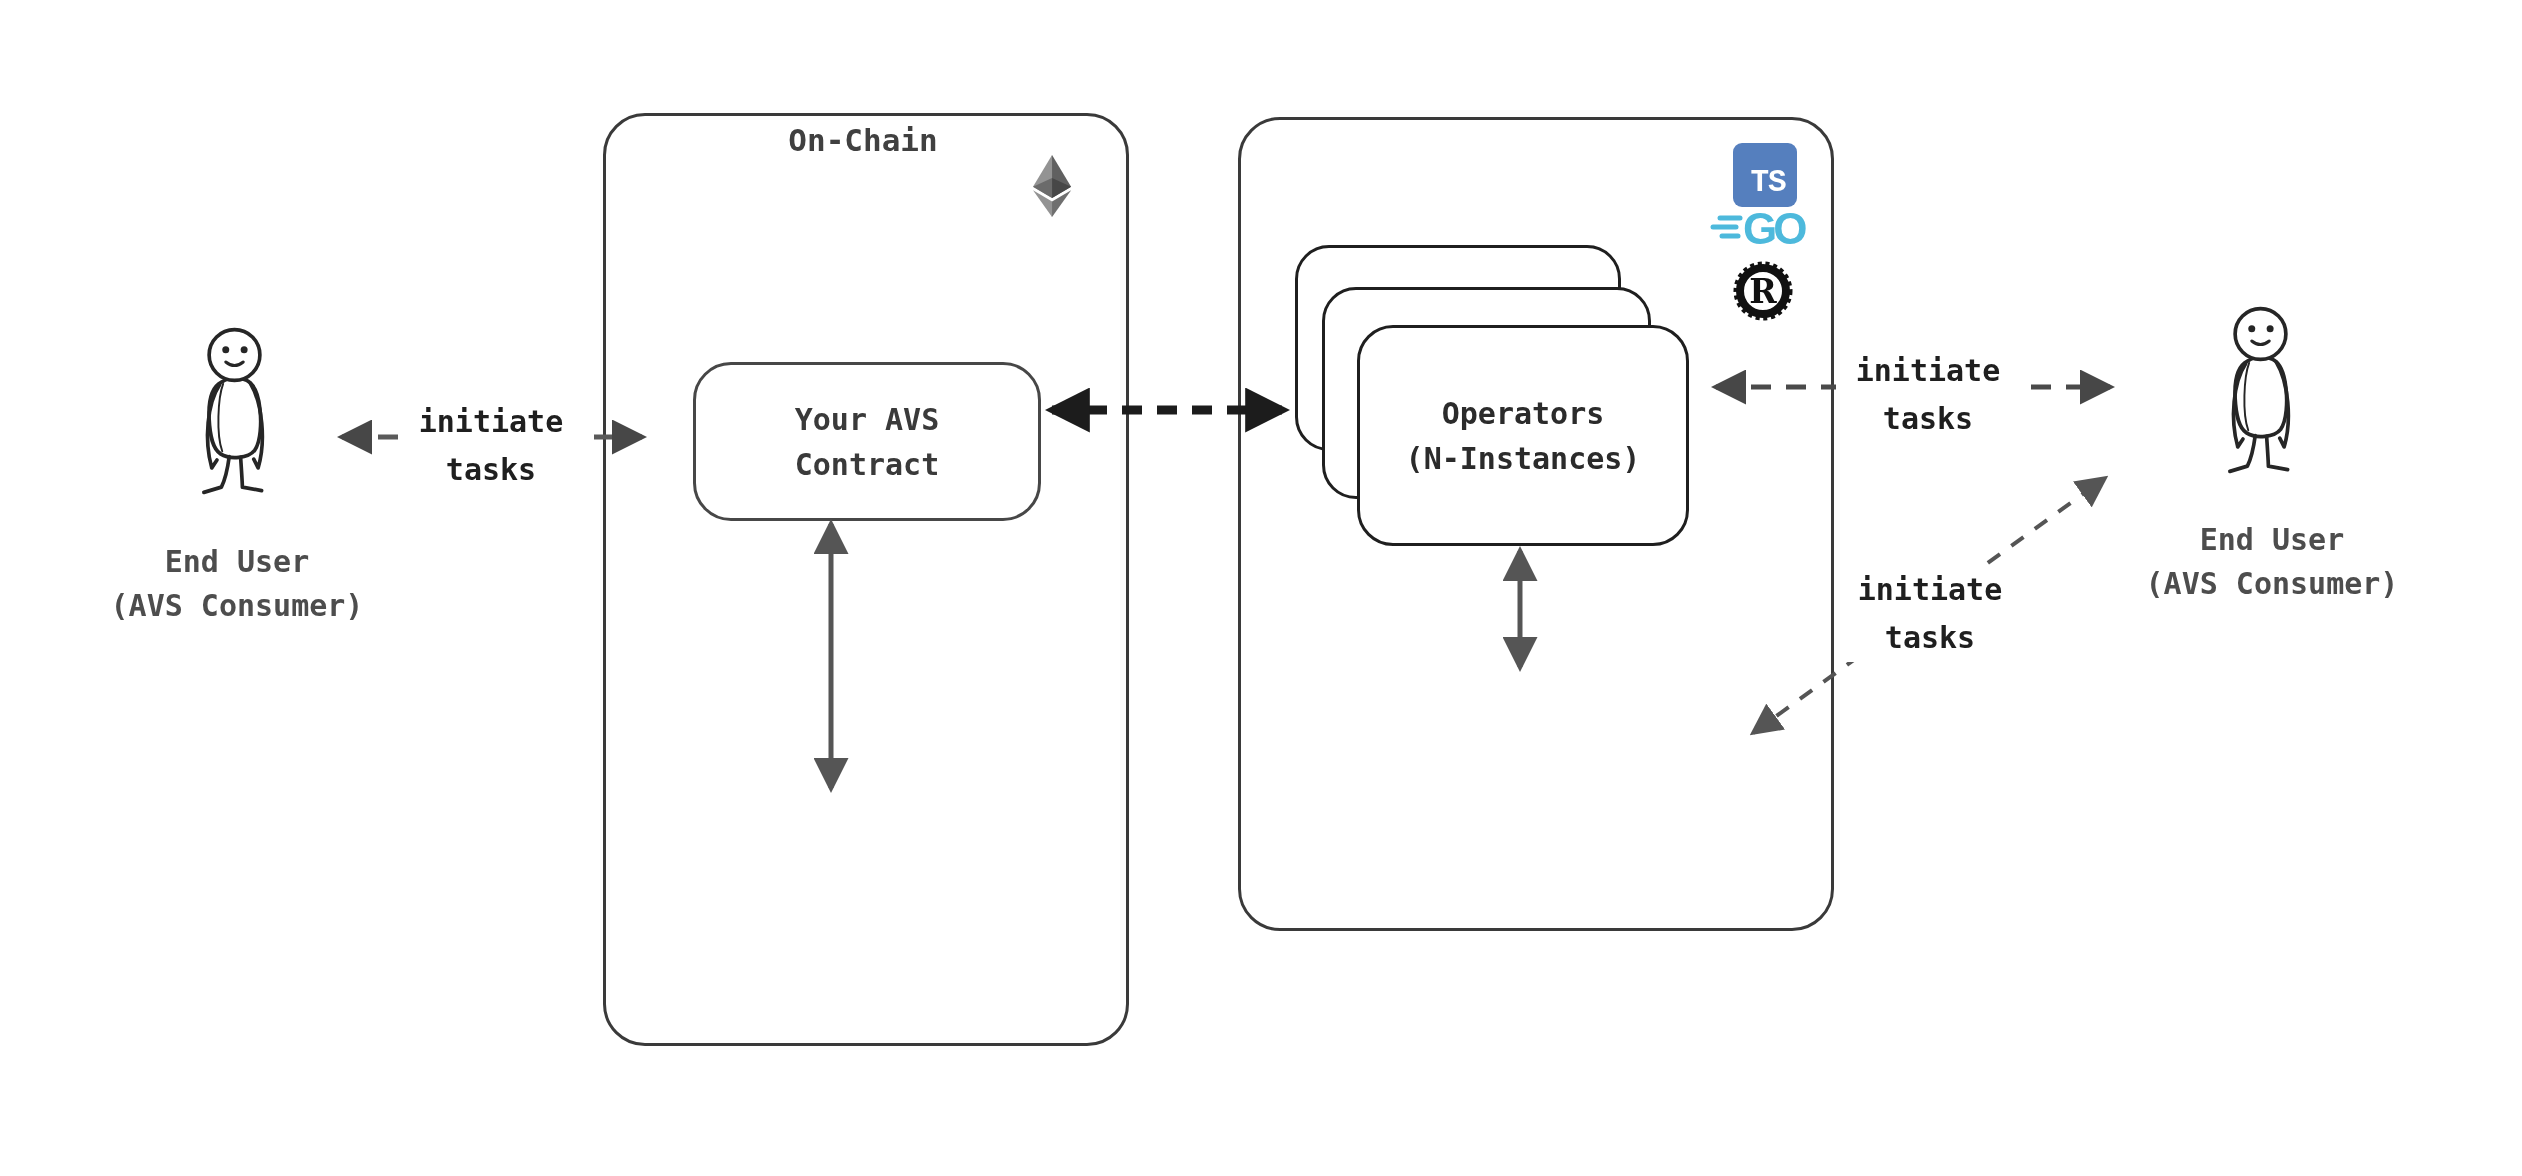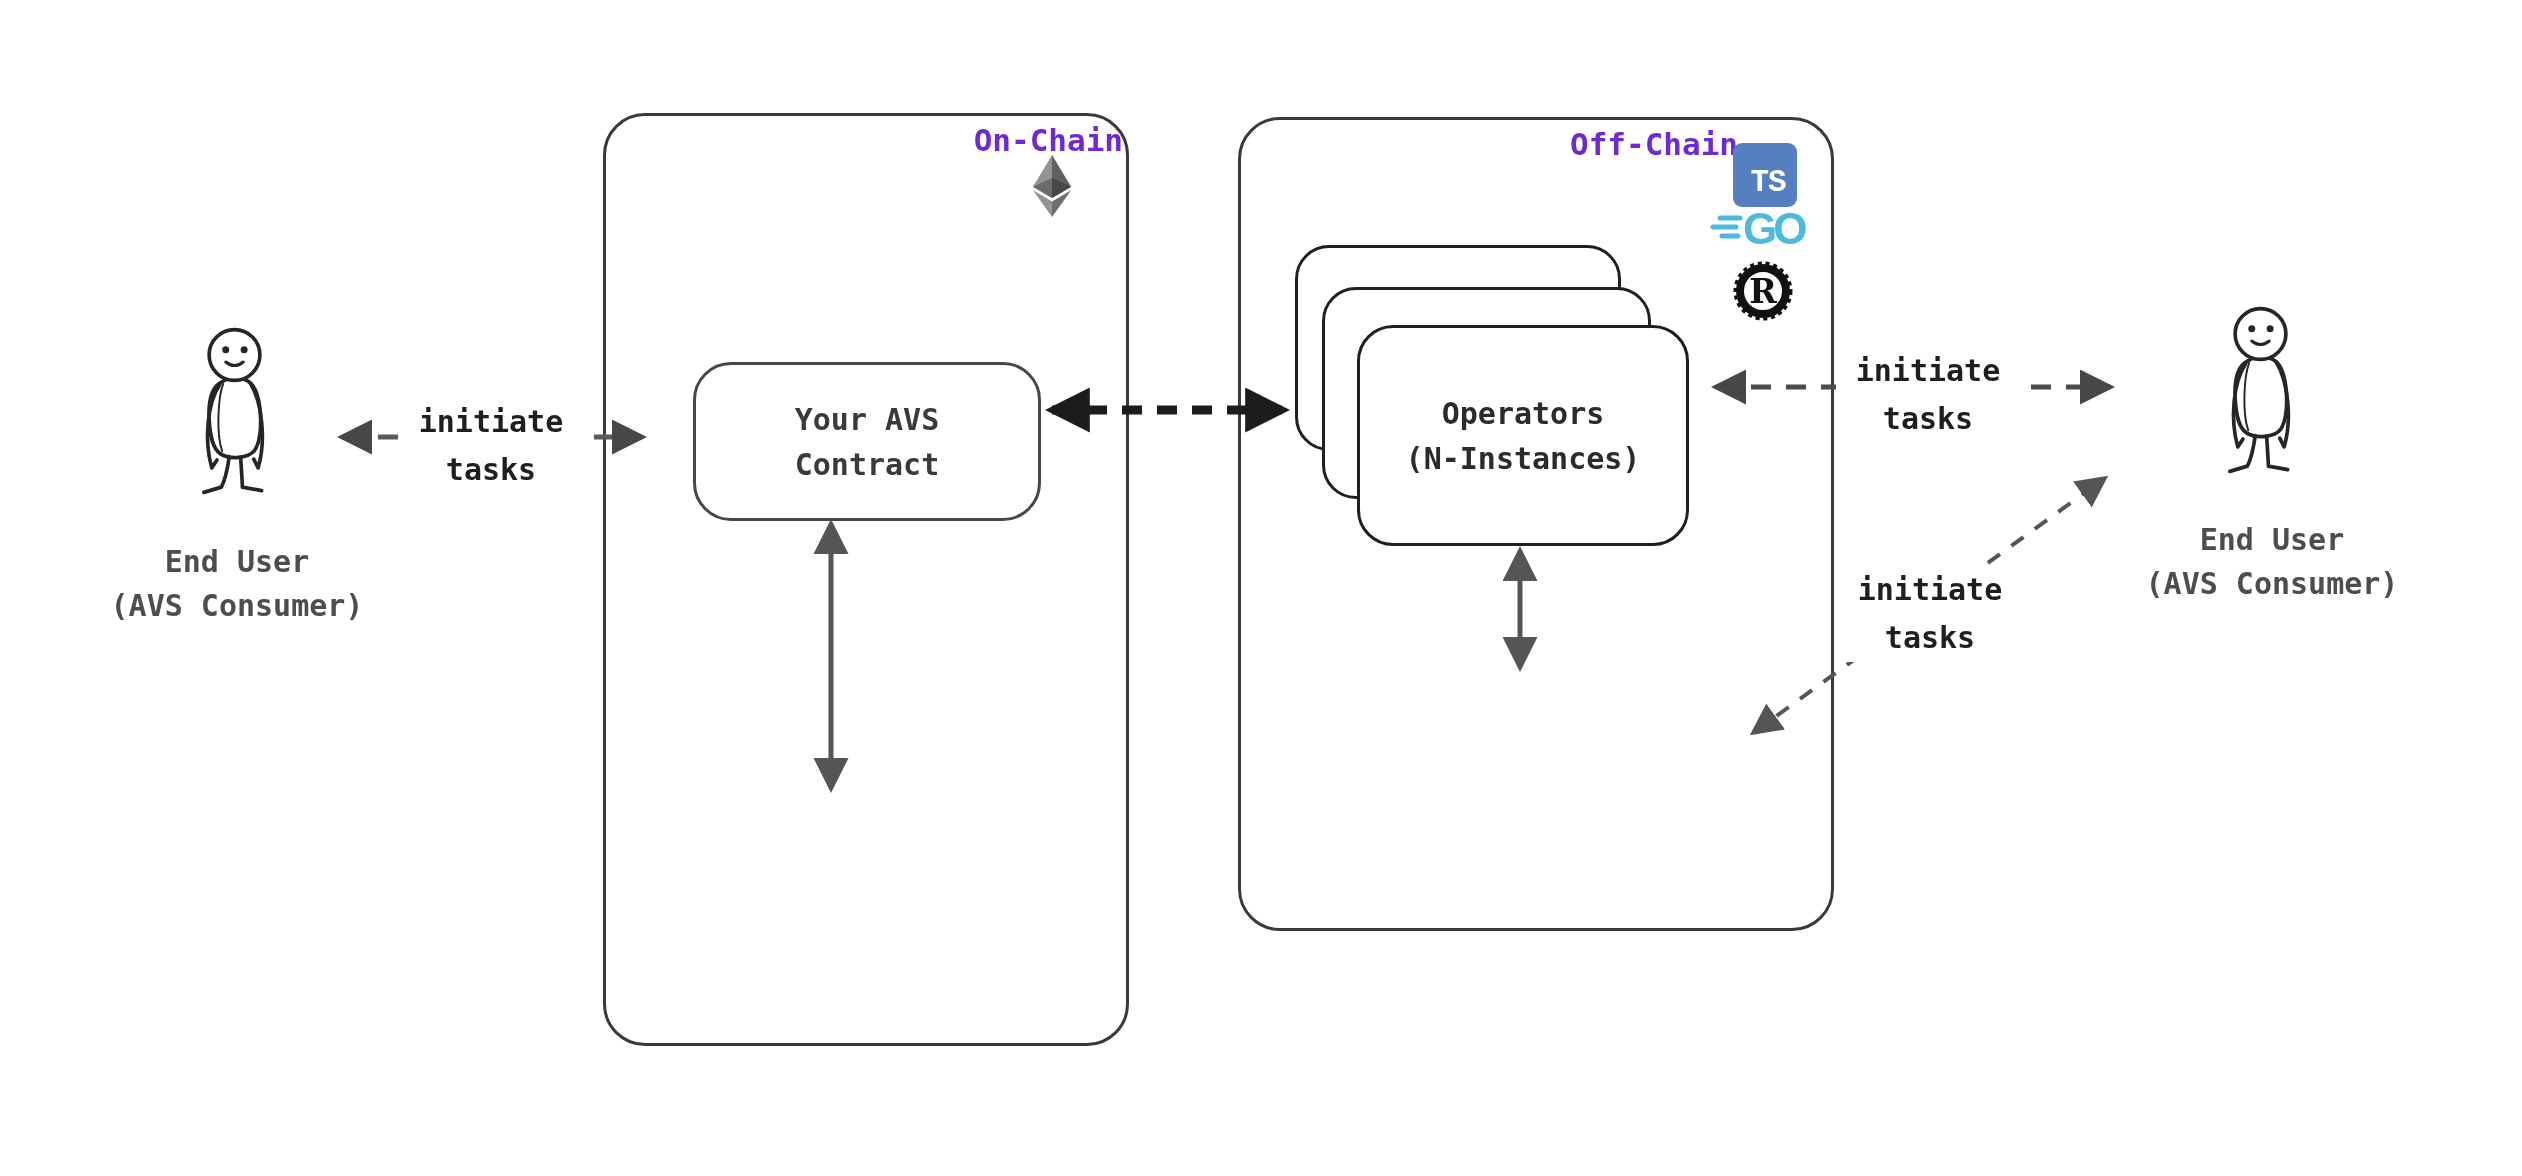--- a/index.html
+++ b/index.html
@@ -1,20 +1,20 @@
 <!DOCTYPE html>
 <html><head>
 <meta charset="utf-8">
 <style>
   html,body{margin:0;padding:0;background:#ffffff;}
   .canvas{position:relative;width:2522px;height:1176px;background:#ffffff;overflow:hidden;
           font-family:"DejaVu Sans Mono", monospace;}
   
   .container-box{position:absolute;background:#ffffff;border:3px solid #3a3a3a;border-radius:42px;}
-  .container-title{position:absolute;font-size:31px;font-weight:bold;color:#6d28d9;text-align:right;z-index:2;}
+  .container-title{position:absolute;font-size:31px;font-weight:bold;color:#404040;text-align:center;z-index:2;}
   
   .node{position:absolute;background:#ffffff;display:flex;align-items:center;justify-content:center;
         text-align:center;font-size:30px;font-weight:bold;color:#3a3a3a;white-space:pre-line;line-height:45px;}
   .node.light{border:3px solid #474747;}
   .node.dark{border:3.5px solid #1f1f1f;}
   
   #overlay{position:absolute;left:0;top:0;z-index:5;pointer-events:none;}
   
   .edge-label{position:absolute;font-size:30px;font-weight:bold;color:#1f1f1f;text-align:center;
               white-space:pre-line;line-height:48px;background:#ffffff;z-index:10;}
@@ -28,21 +28,20 @@
 </style>
 </head>
 <body>
 
 <div class="canvas">
 
   <div class="container-box" style="left:603px;top:113px;width:520px;height:927px;"></div>
   <div class="container-title" style="left:603px;top:122px;width:520px;">On-Chain</div>
 
   <div class="container-box" style="left:1238px;top:117px;width:590px;height:808px;"></div>
-  <div class="container-title" style="left:1238px;top:126px;width:500px;">Off-Chain</div>
 
   <div class="node light" style="left:693px;top:354px;width:342px;height:153px;border-radius:38px;margin-top:8px;">Your AVS
 Contract</div>
 
   <div class="node dark" style="left:1295px;top:245px;width:320px;height:200px;border-radius:34px;"></div>
   <div class="node dark" style="left:1322px;top:287px;width:323px;height:206px;border-radius:34px;"></div>
   <div class="node dark" style="left:1357px;top:325px;width:326px;height:215px;border-radius:36px;color:#2b2b2b;">Operators
 (N-Instances)</div>
 
 

